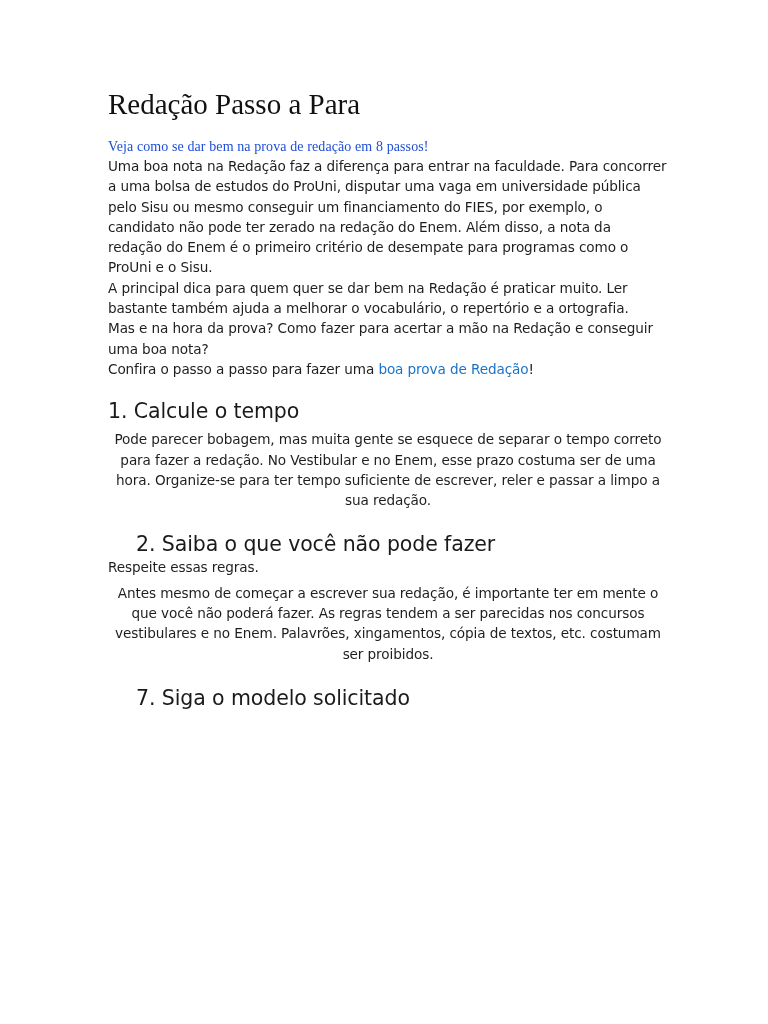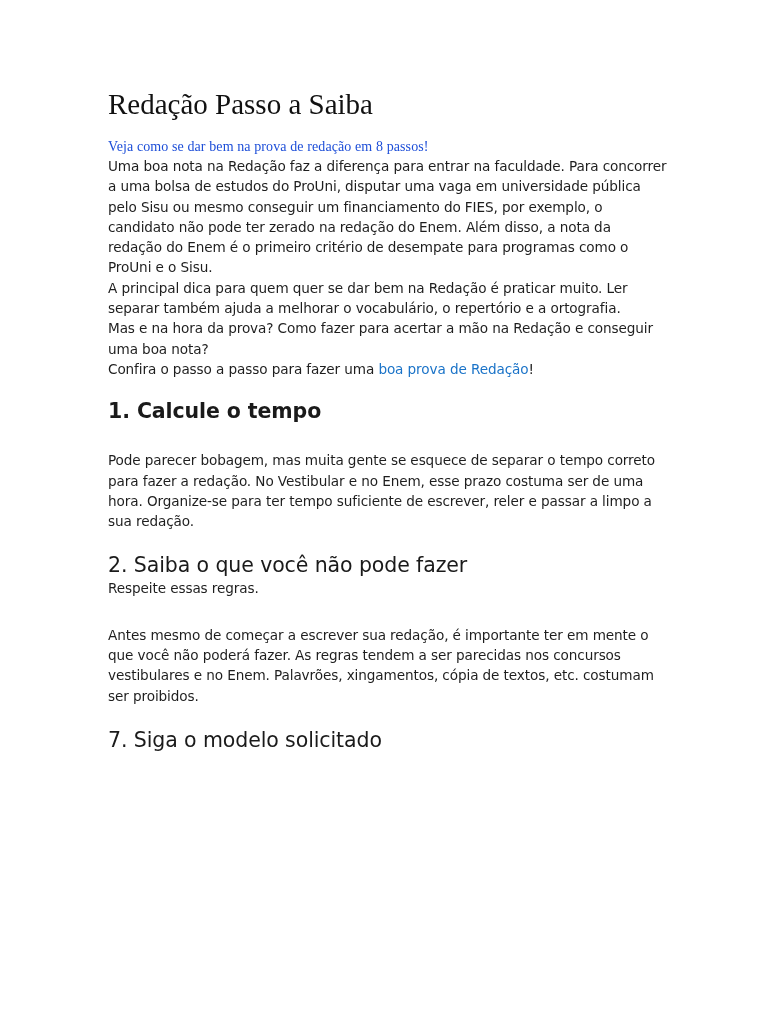--- a/index.html
+++ b/index.html
@@ -48,37 +48,37 @@
     .gap { }
     .heading {
       font-family: "DejaVu Sans", "Liberation Sans", sans-serif;
       font-size: 20.5px;
       font-weight: normal;
       margin: 0;
       line-height: 26px;
       color: #1a1a1a;
       letter-spacing: -0.1px;
     }
-    .h1 { margin-top: 19px; font-weight: bold; }
-    .h-gap { margin-top: 21px; }
-    .after-h { margin-top: 26px; }
+    .h1 { margin-top: 19px; }
+    .h-gap { margin-top: 21px; margin-left: 28px; }
+    .after-h { margin-top: 5px; text-align: center; }
     a.link {
       color: #1a73c8;
       text-decoration: none;
     }
   </style>
 </head>
 <body>
 
 <div class="page">
-  <h1 class="title">Redação Passo a Saiba</h1>
+  <h1 class="title">Redação Passo a Para</h1>
   <p class="subtitle">Veja como se dar bem na prova de redação em 8 passos!</p>
 
   <p class="para gap">Uma boa nota na Redação faz a diferença para entrar na faculdade. Para concorrer a uma bolsa de estudos do ProUni, disputar uma vaga em universidade pública pelo Sisu ou mesmo conseguir um financiamento do FIES, por exemplo, o candidato não pode ter zerado na redação do Enem. Além disso, a nota da redação do Enem é o primeiro critério de desempate para programas como o ProUni e o Sisu.</p>
-  <p class="para gap">A principal dica para quem quer se dar bem na Redação é praticar muito. Ler separar também ajuda a melhorar o vocabulário, o repertório e a ortografia.</p>
+  <p class="para gap">A principal dica para quem quer se dar bem na Redação é praticar muito. Ler bastante também ajuda a melhorar o vocabulário, o repertório e a ortografia.</p>
   <p class="para gap">Mas e na hora da prova? Como fazer para acertar a mão na Redação e conseguir uma boa nota?</p>
 
   <p class="para gap"><span>Confira o passo a passo para fazer uma </span><a class="link" href="#">boa prova de Redação</a><span>!</span></p>
 
   <h2 class="heading h1">1. Calcule o tempo</h2>
   <p class="para after-h">Pode parecer bobagem, mas muita gente se esquece de separar o tempo correto para fazer a redação. No Vestibular e no Enem, esse prazo costuma ser de uma hora. Organize-se para ter tempo suficiente de escrever, reler e passar a limpo a sua redação.</p>
 
   <h2 class="heading h-gap">2. Saiba o que você não pode fazer</h2>
   <p class="para gap">Respeite essas regras.</p>
   <p class="para after-h">Antes mesmo de começar a escrever sua redação, é importante ter em mente o que você não poderá fazer. As regras tendem a ser parecidas nos concursos vestibulares e no Enem. Palavrões, xingamentos, cópia de textos, etc. costumam ser proibidos.</p>

